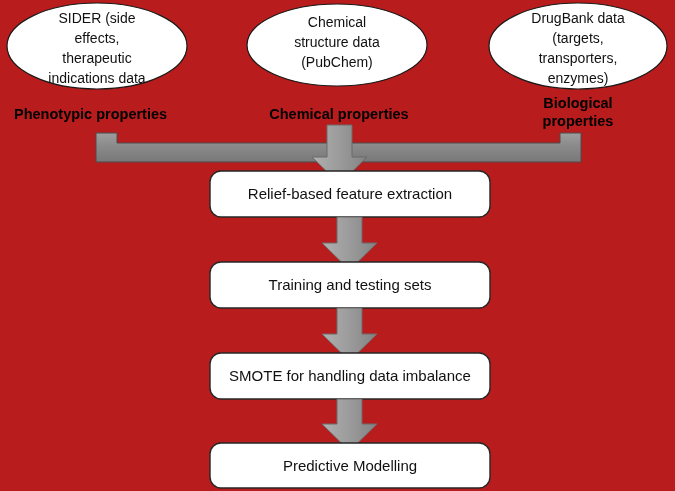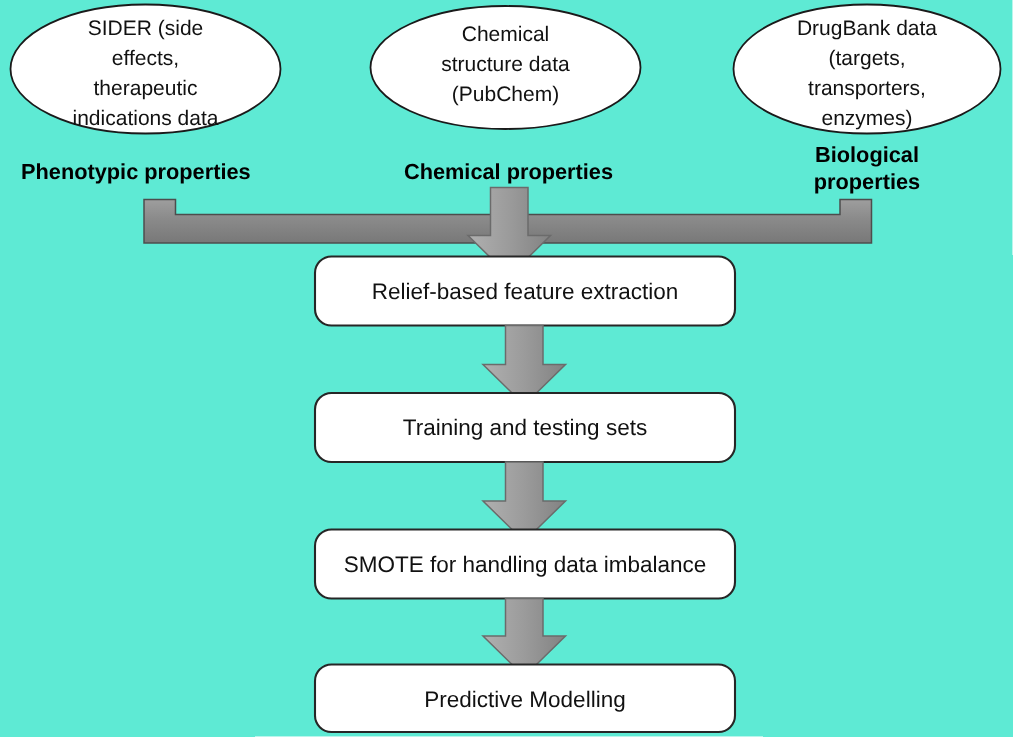--- a/index.html
+++ b/index.html
@@ -10,21 +10,21 @@
   body {
     font-family: "Liberation Sans", sans-serif;
     width: 675px;
     height: 491px;
     overflow: hidden;
   }
   #diagram-root {
     position: relative;
     width: 675px;
     height: 491px;
-    background: #5eead4;
+    background: #b91c1c;
   }
   svg.flow {
     display: block;
     width: 675px;
     height: 491px;
   }
   .ellipse-shape {
     fill: #ffffff;
     stroke: #1a1a1a;
     stroke-width: 1.2;

